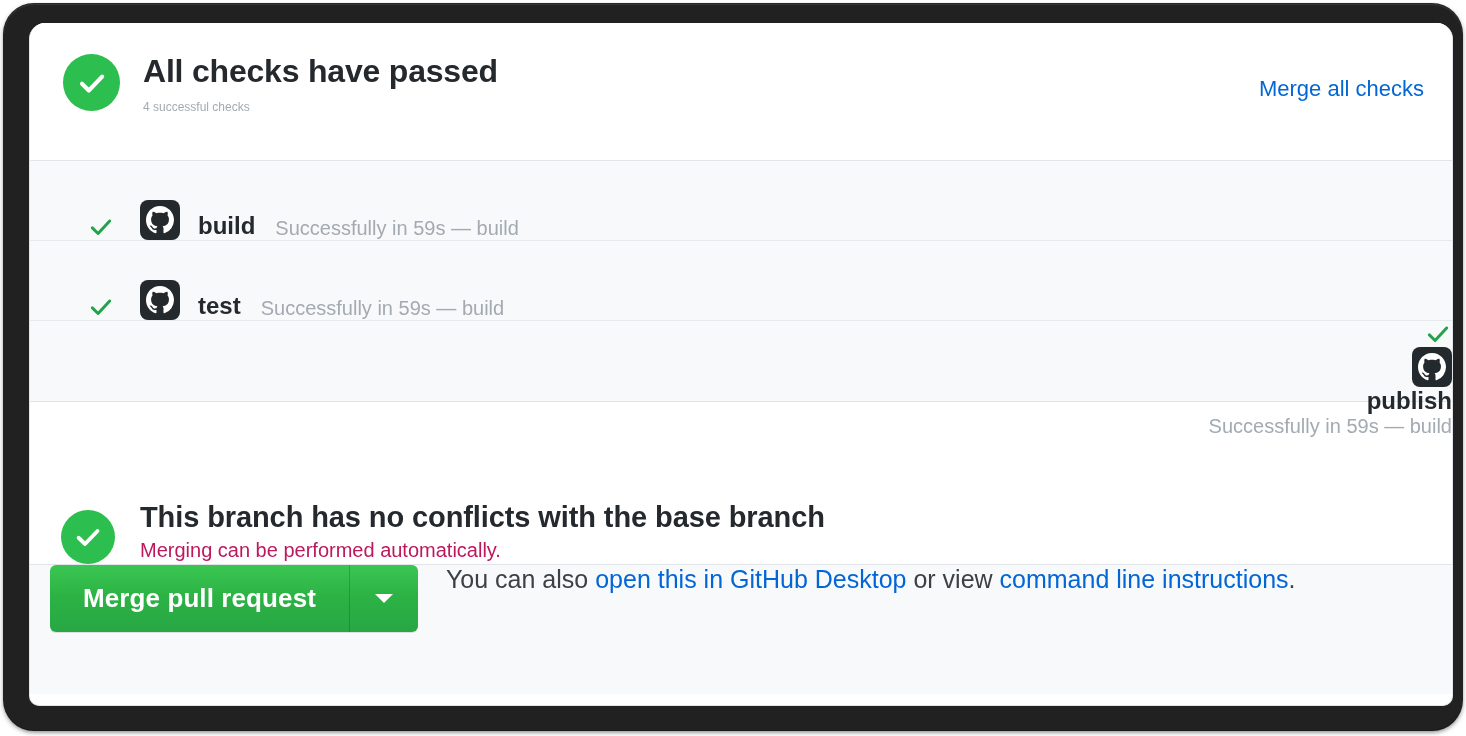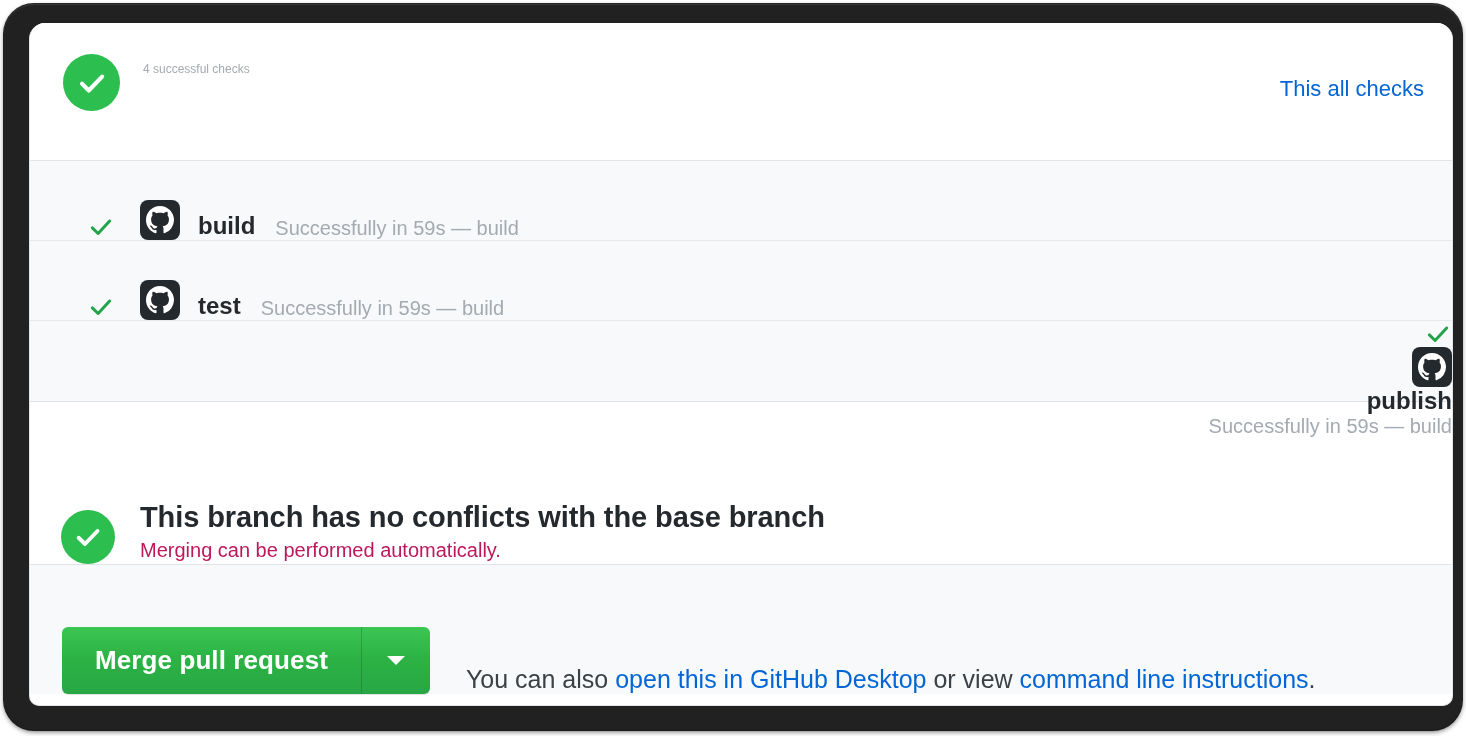--- a/index.html
+++ b/index.html
@@ -183,23 +183,22 @@
     line-height: 28px;
     color: #be185d;
     margin-top: 1px;
   }
 
   
   .merge-footer {
     background: #f8f9fb;
     height: 129px;
     display: flex;
-    align-items: flex-end;
-    padding-left: 32px;
-    gap: 8px;
+    align-items: flex-start;
+    padding-left: 20px;
   }
   .merge-btn-group {
     display: flex;
     align-items: stretch;
     height: 67px;
     border-radius: 6px;
     overflow: hidden;
     box-shadow: 0 1px 0 rgba(27,31,35,0.12);
   }
   .merge-btn {
@@ -251,23 +250,24 @@
 
   <div class="merge-box">
 
     <div class="checks-header">
       <div class="status-circle">
         <svg width="32" height="32" viewBox="0 0 24 24" aria-hidden="true">
           <path d="M4.5 12.6 L9.6 17.6 L19.6 7.2" fill="none" stroke="#ffffff" stroke-width="3.1" stroke-linecap="round" stroke-linejoin="round"></path>
         </svg>
       </div>
       <div class="header-text">
+        <div class="header-title">All checks have passed</div>
         <div class="header-sub">4 successful checks</div>
       </div>
-      <a class="hide-all-checks">This all checks</a>
+      <a class="hide-all-checks">Merge all checks</a>
     </div>
 
     <div class="checks-list">
 
       <div class="check-row">
         <span class="check-tick">
           <svg width="26" height="26" viewBox="0 0 24 24" aria-hidden="true">
             <path d="M4 12.8 L9.3 18 L20 6.4" fill="none" stroke="#22a34a" stroke-width="2.7" stroke-linecap="round" stroke-linejoin="round"></path>
           </svg>
         </span>

